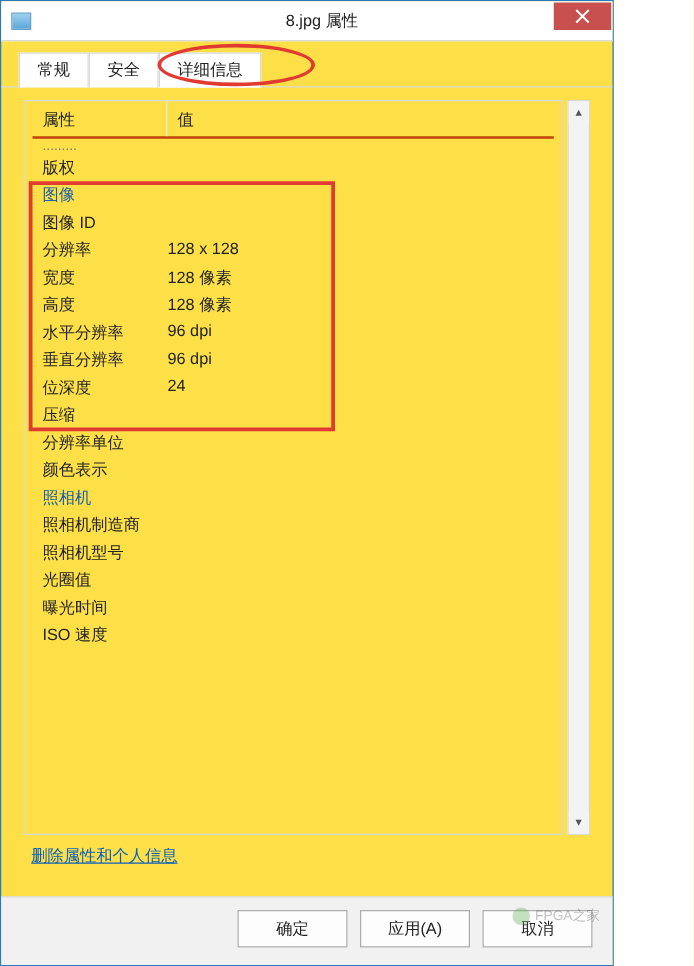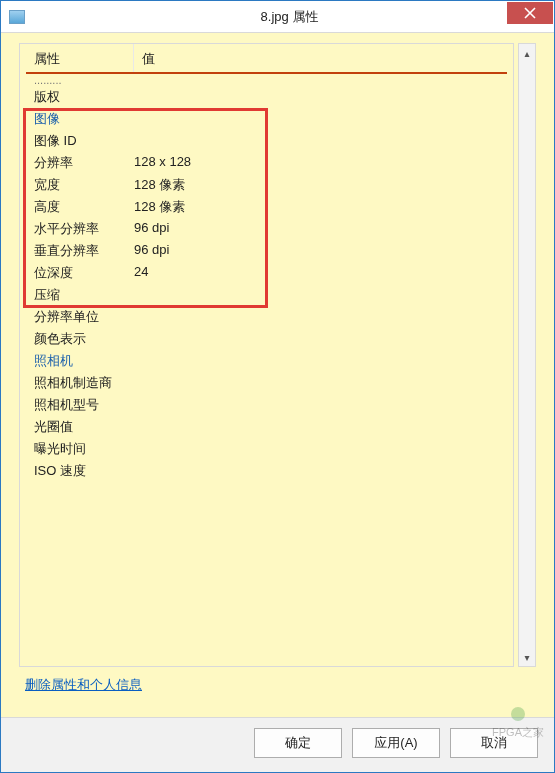--- a/index.html
+++ b/index.html
@@ -1,20 +1,20 @@
 <!DOCTYPE html>
 <html><head>
 <meta charset="utf-8">
 <style>
   * { box-sizing: border-box; font-family: "Microsoft YaHei", SimSun, sans-serif; }
   body { margin: 0; background: #fff; }
   .window {
-    width: 555px; height: 773px;
+    width: 491px; height: 773px;
     border: 1px solid #2b79c2;
-    background: #fef9c3;
+    background: #fde047;
     display: flex; flex-direction: column;
     position: relative;
   }
   .titlebar {
     height: 32px; background: #fff;
     border-bottom: 1px solid #d9d9d9;
     display: flex; align-items: center;
     position: relative;
   }
   .titlebar .app-icon {
@@ -101,41 +101,46 @@
   .btn {
     min-width: 88px; padding: 5px 18px; font-size: 13px;
     background: #fdfdfd; border: 1px solid #adadad;
     cursor: pointer; color: #222;
   }
   .watermark {
     position: absolute; right: 10px; bottom: 32px;
     font-size: 11px; color: rgba(0,0,0,0.25);
     display: flex; align-items: center; gap: 4px;
     pointer-events: none;
-    flex-direction: column;
   }
   .watermark .dot {
     width: 14px; height: 14px; border-radius: 50%;
     background: rgba(90,170,80,0.35);
   }
 </style>
 </head>
 <body>
 
 <div class="window">
   <div class="titlebar">
     <div class="app-icon"></div>
     <div class="title">8.jpg 属性</div>
     <div class="close">
       <svg width="12" height="12" viewBox="0 0 12 12">
         <path d="M1 1 L11 11 M11 1 L1 11" stroke="#fff" stroke-width="1.6"></path>
       </svg>
     </div>
   </div>
 
+  <div class="tabs-row">
+    <div class="tab inactive">常规</div>
+    <div class="tab inactive">安全</div>
+    <div class="tab active">详细信息</div>
+    <div class="red-ellipse"></div>
+  </div>
 
   <div class="content">
     <div class="proplist">
       <div class="header-row">
         <div class="hcell prop">属性</div>
         <div class="hcell val">值</div>
       </div>
       <div class="trunc">.........</div>
       <div class="row">
           <span class="k">版权</span>

